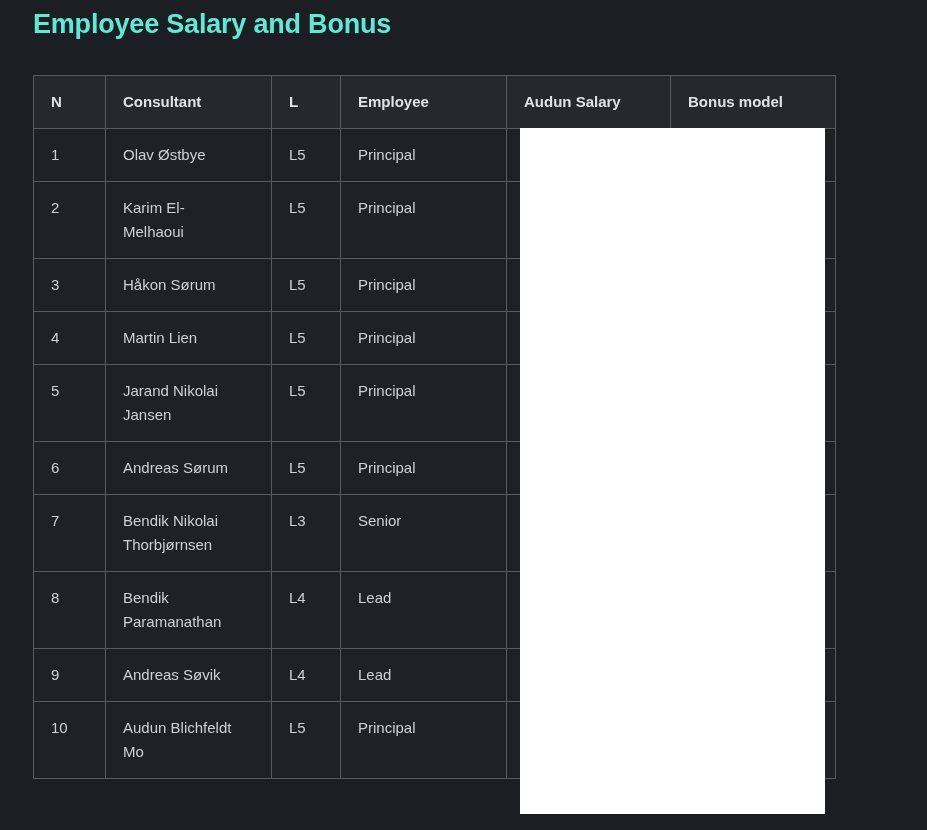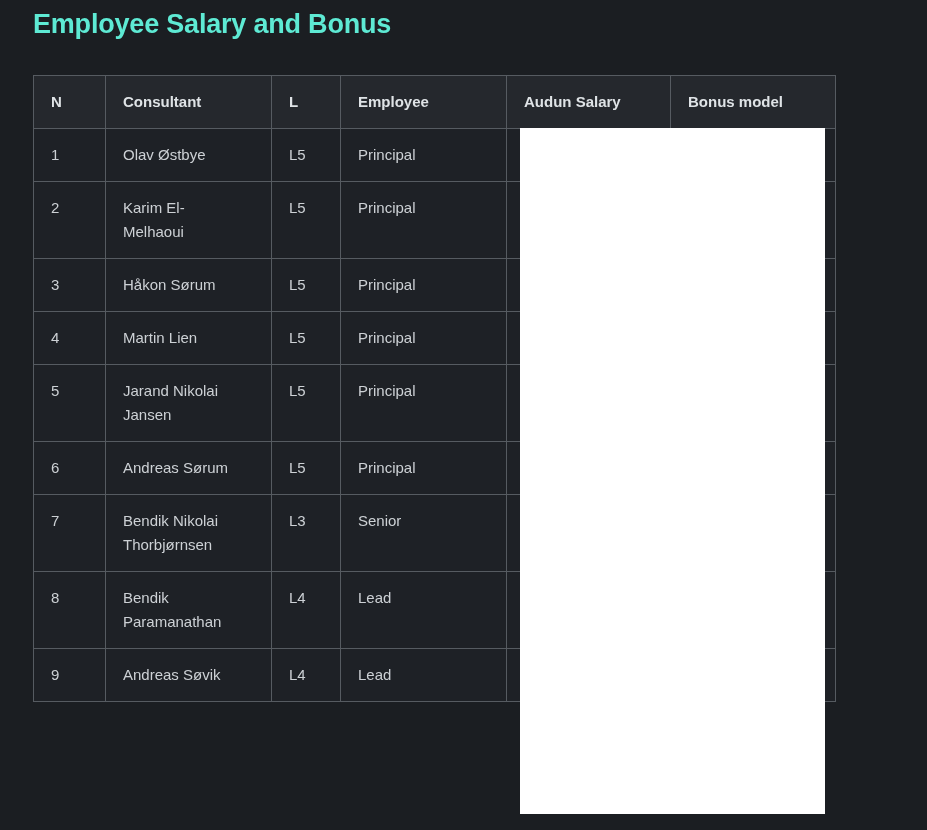--- a/index.html
+++ b/index.html
@@ -151,18 +151,26 @@
         <td></td>
       </tr>
       <tr>
         <td>9</td>
         <td><span class="namewrap">Andreas Søvik</span></td>
         <td>L4</td>
         <td>Lead</td>
         <td></td>
         <td></td>
       </tr>
+      <tr>
+        <td>10</td>
+        <td><span class="namewrap">Audun Blichfeldt Mo</span></td>
+        <td>L5</td>
+        <td>Principal</td>
+        <td></td>
+        <td></td>
+      </tr>
 
     </tbody>
   </table>
 </div>
 
 <div class="redaction"></div>
 
 </body></html>

